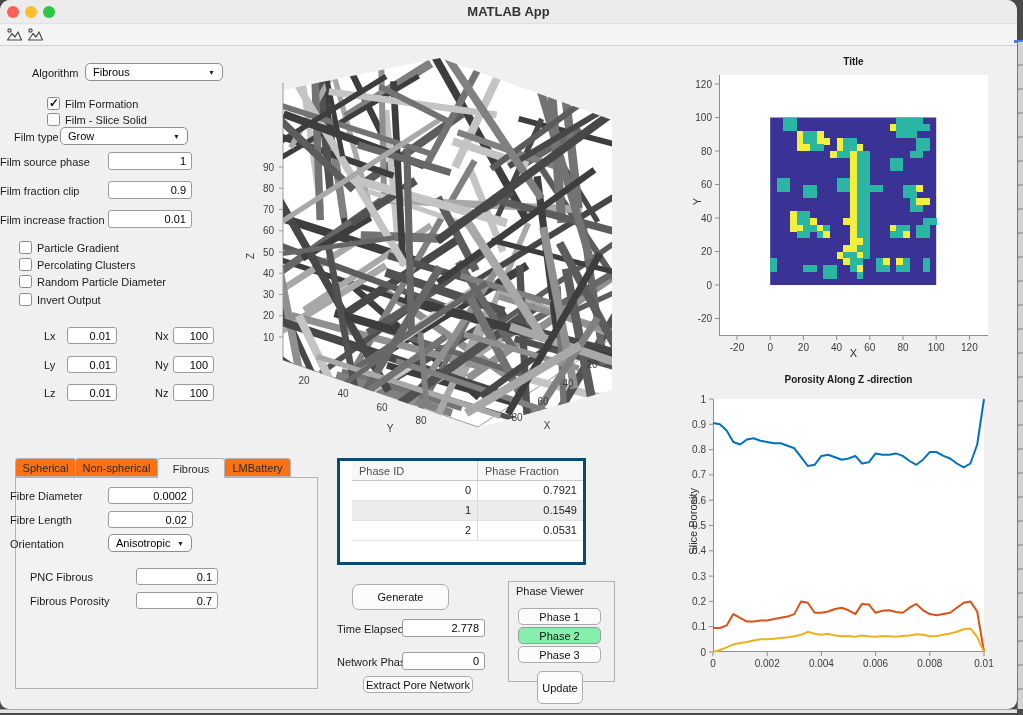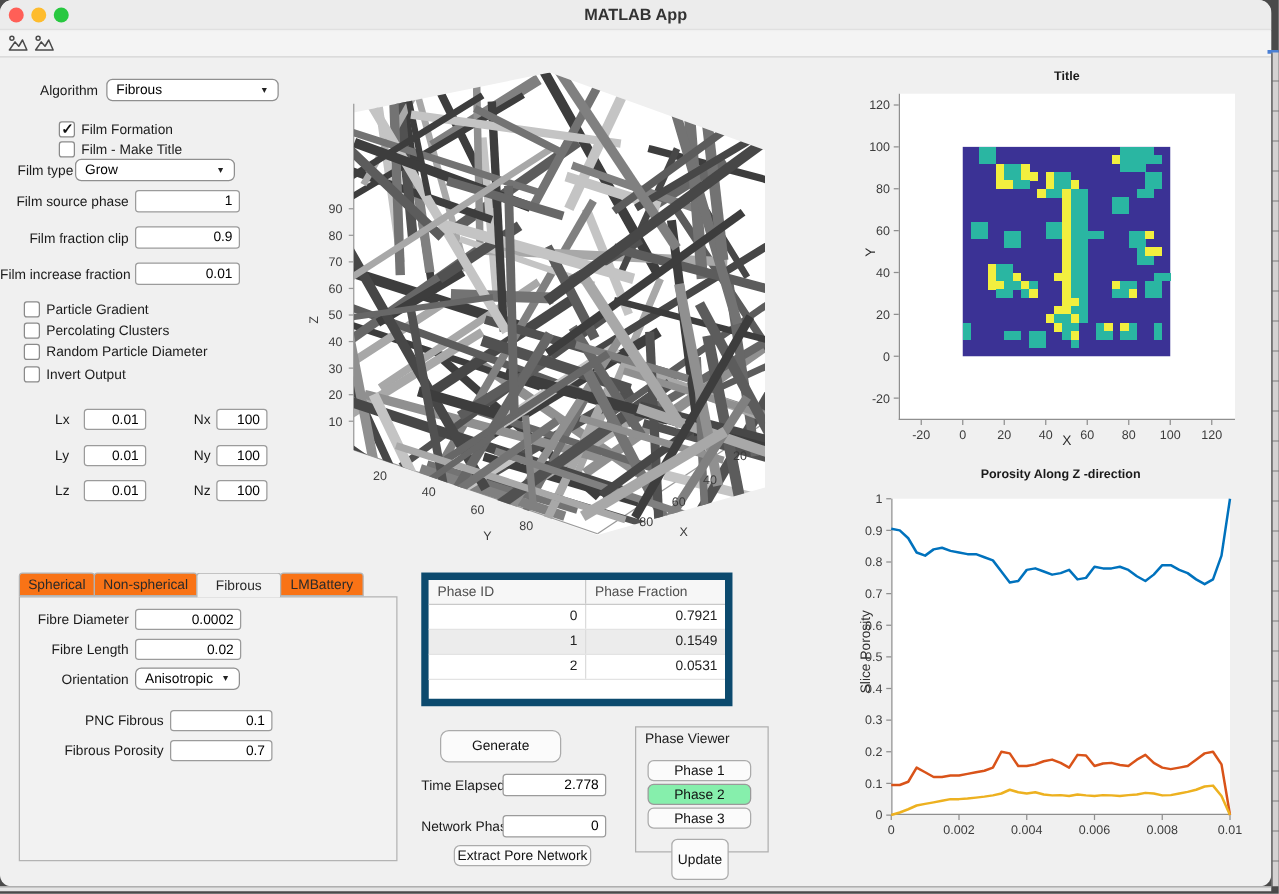--- a/index.html
+++ b/index.html
@@ -5,31 +5,31 @@
   * { margin:0; padding:0; box-sizing:border-box; }
   html,body { width:1023px; height:715px; }
   body { position:relative; background:#4a4a4a; font-family:"Liberation Sans",sans-serif; overflow:hidden; }
   .window { position:absolute; left:0; top:0; width:1017px; height:709px; background:#f0f0f0; border-radius:10px 10px 9px 9px; overflow:hidden; }
   .titlebar { position:absolute; left:0; top:0; width:100%; height:24px; background:#ececec; border-bottom:1px solid #e0e0e0; }
   .tl { position:absolute; top:6px; width:12px; height:12px; border-radius:50%; }
   .title { position:absolute; left:0; top:0; width:100%; height:24px; text-align:center; line-height:24px; font-size:13px; font-weight:bold; color:#333; }
   .toolbar { position:absolute; left:0; top:25px; width:100%; height:21px; background:#f4f4f4; border-bottom:1px solid #d2d2d2; }
   .tbicon { position:absolute; top:2px; width:17px; height:16px; cursor:pointer; }
   .lbl { position:absolute; font-size:11px; color:#1b1b1b; white-space:nowrap; }
-  .lblr { text-align:right; }
+  .lblr { }
   .field { position:absolute; background:#fff; border:1px solid #9b9b9b; border-radius:3px; font-size:11px; color:#000; display:flex; align-items:center; justify-content:flex-end; padding:0 5px; }
   .dd { position:absolute; background:#fff; border:1px solid #8f8f8f; border-radius:5px; font-size:11px; color:#000; display:flex; align-items:center; justify-content:space-between; padding:0 7px; }
   .dd .arr { font-size:7px; color:#222; margin-left:6px; }
   .btn { position:absolute; background:#fbfbfb; border:1px solid #ababab; border-radius:6px; font-size:11px; color:#111; display:flex; align-items:center; justify-content:center; cursor:pointer; }
   .cb { position:absolute; width:13px; height:13px; background:#fff; border:1px solid #8a8a8a; border-radius:2.5px; }
   .cb.checked::after { content:"✓"; position:absolute; left:1px; top:-2px; font-size:12px; font-weight:bold; color:#111; }
   .tab { position:absolute; top:458px; height:19px; background:#f97316; border:1px solid #b3b3b3; border-radius:3px 3px 0 0; font-size:11px; color:#2a2a2a; display:flex; align-items:center; justify-content:center; cursor:pointer; }
   .tab.sel { height:20px; background:#f2f2f2; border-bottom:none; z-index:3; }
   .panel { position:absolute; left:15px; top:477px; width:303px; height:212px; background:#f2f2f2; border:1px solid #b3b3b3; }
-  .table { position:absolute; left:337px; top:458px; width:249px; height:107px; background:#fff; border:6px solid #0c4a6e; }
+  .table { position:absolute; left:337px; top:458px; width:249px; height:107px; background:#fff; border:3px solid #0c4a6e;padding-left:12px; }
   .thead { display:flex; height:20px; background:#f7f7f7; border-bottom:1px solid #c9c9c9; }
   .th { font-size:11px; color:#4f4f4f; line-height:20px; padding-left:7px; }
   .th.c1 { width:126px; border-right:1px solid #c9c9c9; }
   .th.c2 { flex:1; }
   .trow { display:flex; height:20px; border-bottom:1px solid #e3e3e3; background:#fff; }
   .trow.alt { background:#ececec; }
   .tc { font-size:11px; color:#222; line-height:19px; text-align:right; padding-right:6px; }
   .tc.c1 { width:126px; border-right:1px solid #dcdcdc; }
   .tc.c2 { flex:1; }
   .pv { position:absolute; left:508px; top:581px; width:107px; height:101px; border:1px solid #b0b0b0; background:#f0f0f0; }
@@ -67,21 +67,21 @@
 
   <div class="lbl" style="left:32px;top:67px">Algorithm</div>
   <div class="dd" style="left:85px;top:63px;width:138px;height:18px">
     <span>Fibrous</span>
     <span class="arr">▼</span>
   </div>
 
   <div class="cb checked" style="left:47px;top:97px"></div>
   <div class="lbl" style="left:65px;top:98px">Film Formation</div>
   <div class="cb" style="left:47px;top:113px"></div>
-  <div class="lbl" style="left:65px;top:114px">Film - Make Title</div>
+  <div class="lbl" style="left:65px;top:114px">Film - Slice Solid</div>
 
   <div class="lbl" style="left:14px;top:131px">Film type</div>
   <div class="dd" style="left:60px;top:127px;width:128px;height:18px">
     <span>Grow</span>
     <span class="arr">▼</span>
   </div>
 
   <div class="lbl lblr" style="left:0;top:156px;width:103px">Film source phase</div>
   <div class="field" style="left:108px;top:152px;width:84px;height:18px">1</div>
 

